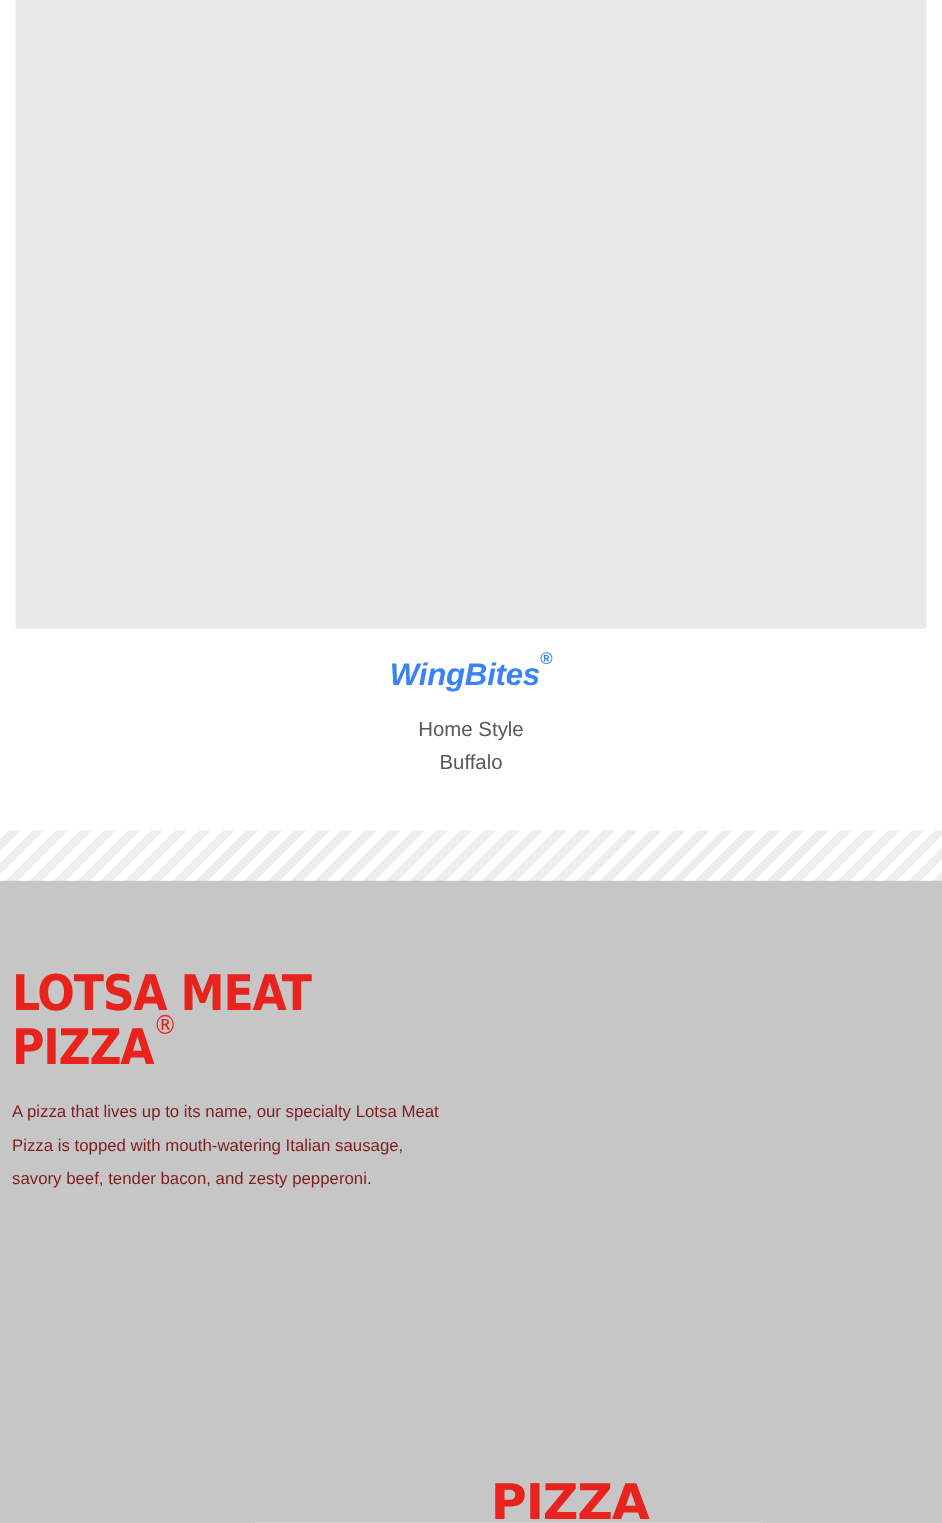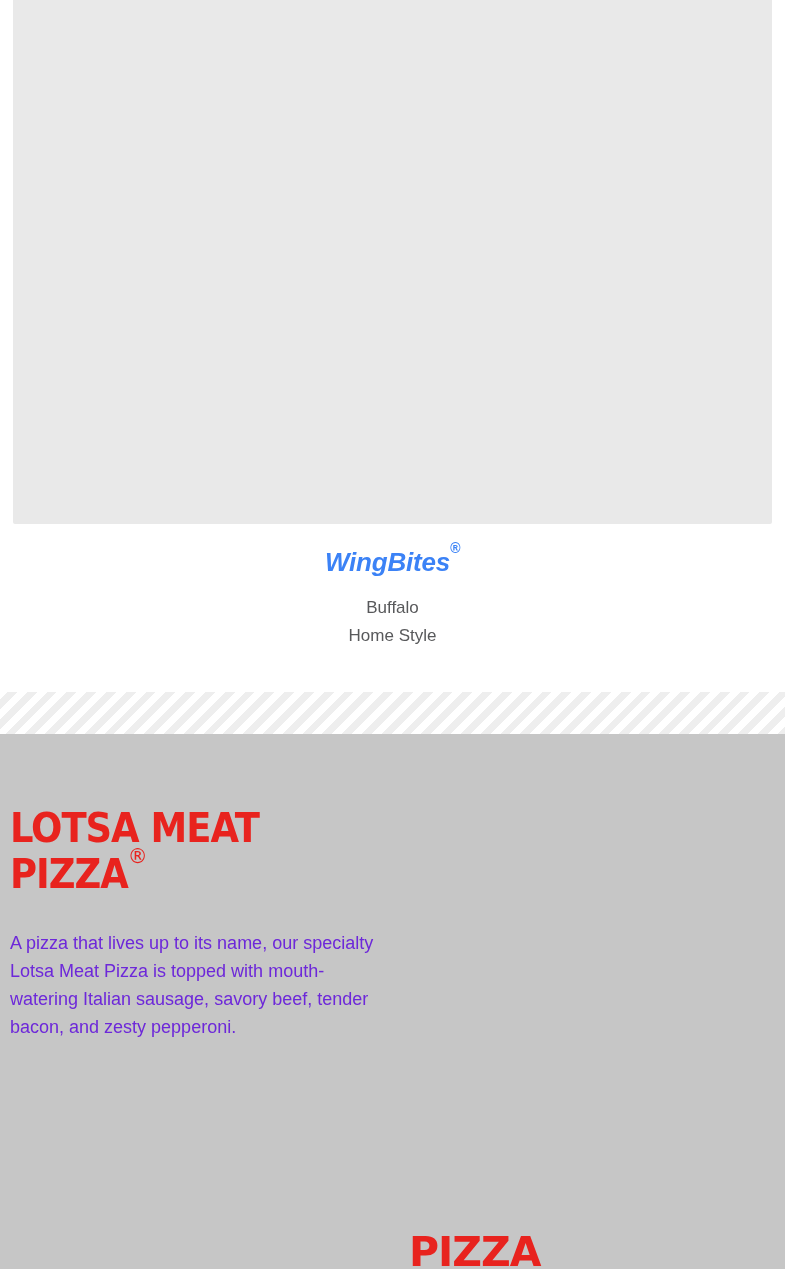--- a/index.html
+++ b/index.html
@@ -107,23 +107,23 @@
     font-stretch: condensed;
     text-transform: uppercase;
   }
   .feature-heading sup {
     font-size: 22px;
     position: relative;
     top: -0.45em;
     font-weight: normal;
   }
   .feature-desc {
-    margin-top: 36px;
-    color: #6d28d9;
-    font-size: 18px;
+    margin-top: 20px;
+    color: #7f1d1d;
+    font-size: 14px;
     line-height: 28px;
     width: 368px;
   }
 
   
   .feature-block-2 {
     position: absolute;
     left: 409px;
     top: 455px;
     width: 370px;
@@ -141,22 +141,22 @@
 </head>
 <body>
 
 <div class="page">
 
   <div class="hero-image"></div>
 
   <div class="product-caption">
     <div class="product-title"><span>WingBites</span><sup>®</sup></div>
     <div class="product-variant">
+      <div>Home Style</div>
       <div>Buffalo</div>
-      <div>Home Style</div>
     </div>
   </div>
 
   <div class="stripe-divider"></div>
 
   <div class="feature-section">
 
     <div class="feature-block">
       <div class="feature-heading">
         <span>LOTSA MEAT</span><br>

